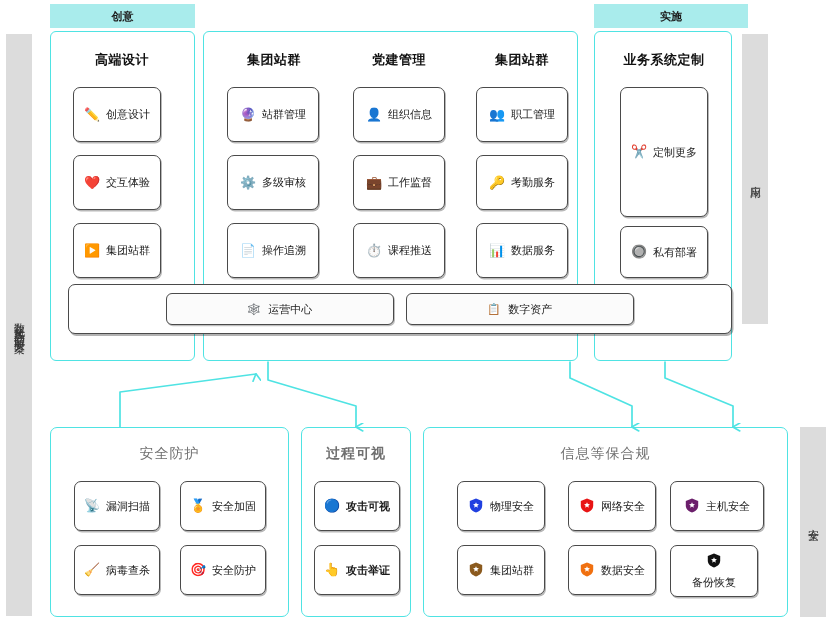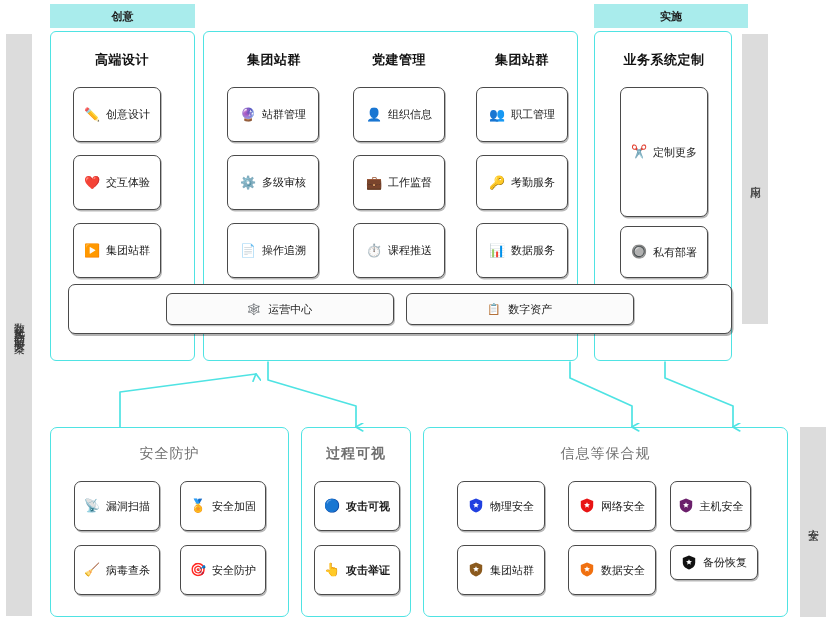--- a/index.html
+++ b/index.html
@@ -356,21 +356,21 @@
     <div class="tile" style="left:144px; top:53px; width:88px; height:50px;">
       <span class="ico">
         <svg width="14" height="15" viewBox="0 0 14 15">
           <path d="M7 0.6 L13.2 2.9 L13.2 7.6 C13.2 11.1 10.6 13.5 7 14.4 C3.4 13.5 0.8 11.1 0.8 7.6 L0.8 2.9 Z" fill="#e81414"></path>
           <path d="M7 4.2 L7.85 6.1 L9.9 6.3 L8.35 7.7 L8.8 9.7 L7 8.6 L5.2 9.7 L5.65 7.7 L4.1 6.3 L6.15 6.1 Z" fill="#ffffff"></path>
         </svg>
       </span>
       <span class="lbl">网络安全</span>
     </div>
 
-    <div class="tile" style="left:246px; top:53px; width:81px; height:50px;">
+    <div class="tile" style="left:246px; top:53px; width:94px; height:50px;">
       <span class="ico">
         <svg width="14" height="15" viewBox="0 0 14 15">
           <path d="M7 0.6 L13.2 2.9 L13.2 7.6 C13.2 11.1 10.6 13.5 7 14.4 C3.4 13.5 0.8 11.1 0.8 7.6 L0.8 2.9 Z" fill="#6b1f6b"></path>
           <path d="M7 4.2 L7.85 6.1 L9.9 6.3 L8.35 7.7 L8.8 9.7 L7 8.6 L5.2 9.7 L5.65 7.7 L4.1 6.3 L6.15 6.1 Z" fill="#ffffff"></path>
         </svg>
       </span>
       <span class="lbl">主机安全</span>
     </div>
 
     <div class="tile" style="left:33px; top:117px; width:88px; height:50px;">
@@ -386,21 +386,21 @@
     <div class="tile" style="left:144px; top:117px; width:88px; height:50px;">
       <span class="ico">
         <svg width="14" height="15" viewBox="0 0 14 15">
           <path d="M7 0.6 L13.2 2.9 L13.2 7.6 C13.2 11.1 10.6 13.5 7 14.4 C3.4 13.5 0.8 11.1 0.8 7.6 L0.8 2.9 Z" fill="#f07010"></path>
           <path d="M7 4.2 L7.85 6.1 L9.9 6.3 L8.35 7.7 L8.8 9.7 L7 8.6 L5.2 9.7 L5.65 7.7 L4.1 6.3 L6.15 6.1 Z" fill="#ffffff"></path>
         </svg>
       </span>
       <span class="lbl">数据安全</span>
     </div>
 
-    <div class="tile" style="left:246px; top:117px; width:88px; height:35px;">
+    <div class="tile" style="left:246px; top:117px; width:88px; height:52px;flex-direction:column;">
       <span class="ico">
         <svg width="14" height="15" viewBox="0 0 14 15">
           <path d="M7 0.6 L13.2 2.9 L13.2 7.6 C13.2 11.1 10.6 13.5 7 14.4 C3.4 13.5 0.8 11.1 0.8 7.6 L0.8 2.9 Z" fill="#111111"></path>
           <path d="M7 4.2 L7.85 6.1 L9.9 6.3 L8.35 7.7 L8.8 9.7 L7 8.6 L5.2 9.7 L5.65 7.7 L4.1 6.3 L6.15 6.1 Z" fill="#ffffff"></path>
         </svg>
       </span>
       <span class="lbl">备份恢复</span>
     </div>
   </div>
 

